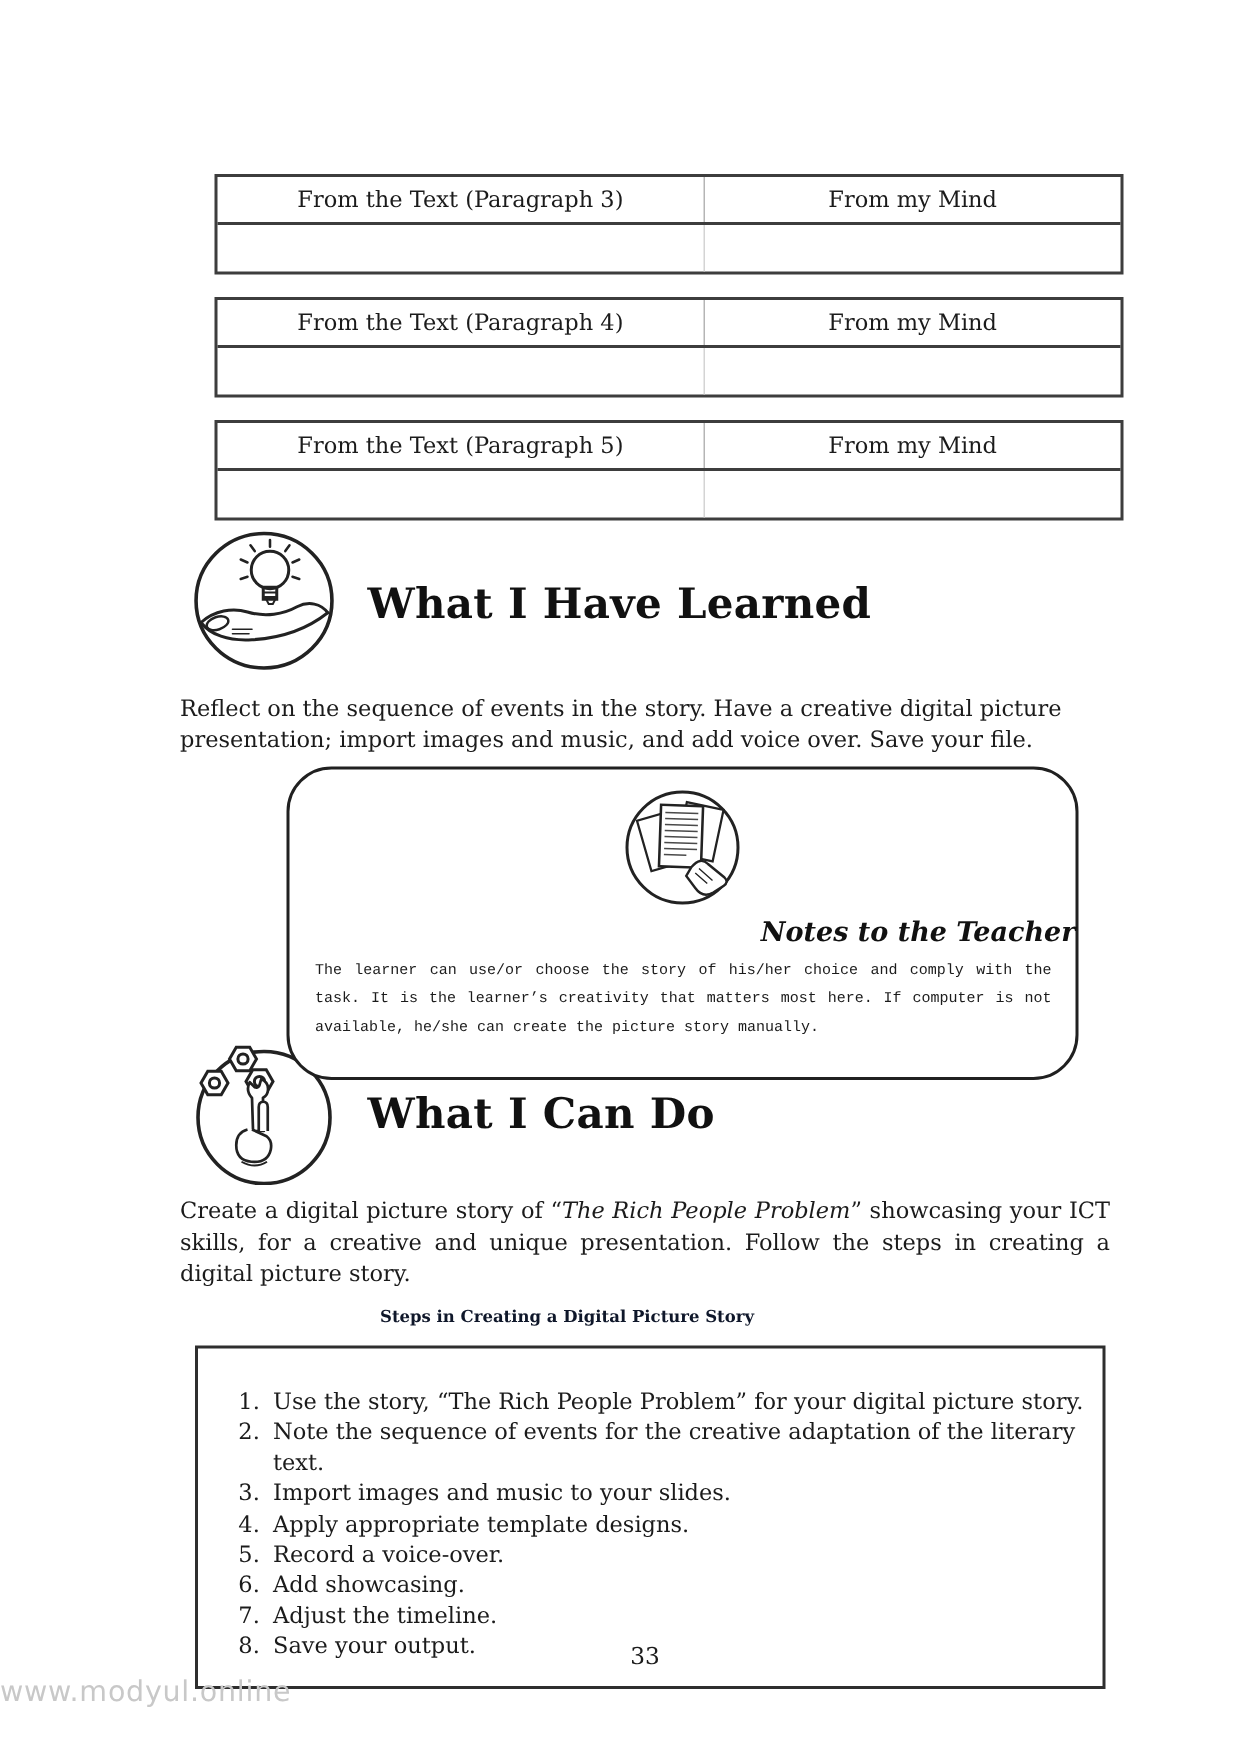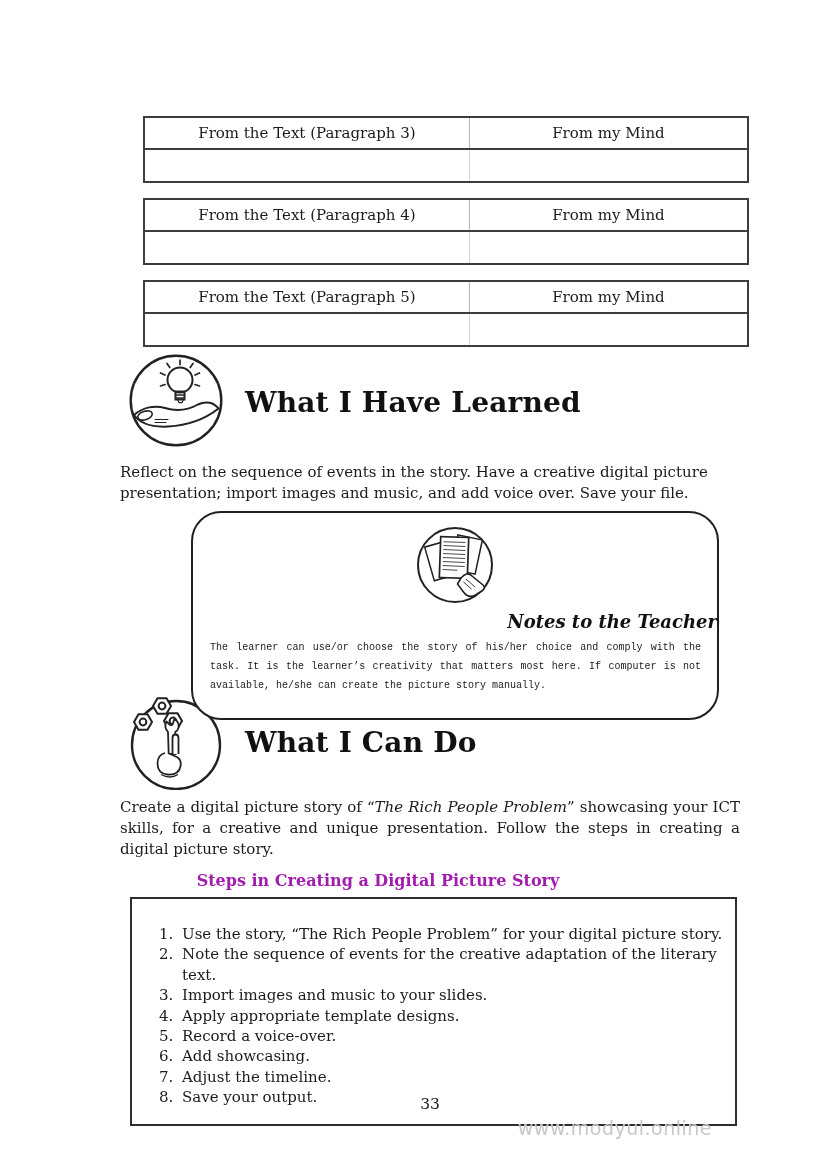--- a/index.html
+++ b/index.html
@@ -39,31 +39,31 @@
                box-sizing:border-box; border:2px solid #202020; border-radius:30px;
                background:#fff; z-index:2; }
   .notes-icon { display:block; margin:13px auto 0; }
   .notes-title { text-align:right; font-size:18px; font-weight:bold; font-style:italic;
                  margin-top:7px; color:#111; }
   .notes-body { margin:6px 16px 0 17px; font-size:10px; line-height:19.2px;
                 text-align:justify;font-family:Liberation Mono, monospace; }
 
   
   .steps-title { position:absolute; left:130px; top:871px; width:496px; text-align:center;
-                 font-size:16px; font-weight:bold; color:#a21caf; }
+                 font-size:11px; font-weight:bold; color:#0f172a; }
   .steps-box { position:absolute; left:130px; top:897px; width:607px; height:229px;
                box-sizing:border-box; border:2px solid #2e2e2e; background:transparent;
                overflow:visible; }
   .steps-box ol { margin:25px 0 0 0; padding-left:46px; font-size:15px; line-height:20.4px; }
   .steps-box li { padding-left:4px; }
 
   
   .page-number { position:absolute; left:40px; top:1095px; width:780px; text-align:center;
                  font-size:15.5px; }
-  .watermark { position:absolute; left:0; top:1117px; width:712px; text-align:right;
+  .watermark { position:absolute; left:0; top:1117px; width:712px; text-align:left;
                font-size:19px; letter-spacing:.5px; color:#c8c8c8;
                font-family:"DejaVu Sans","Liberation Sans",sans-serif; }
 </style>
 </head>
 <body>
 
 <div class="page">
 
   <div class="qtable t1">
     <div class="qhead">

